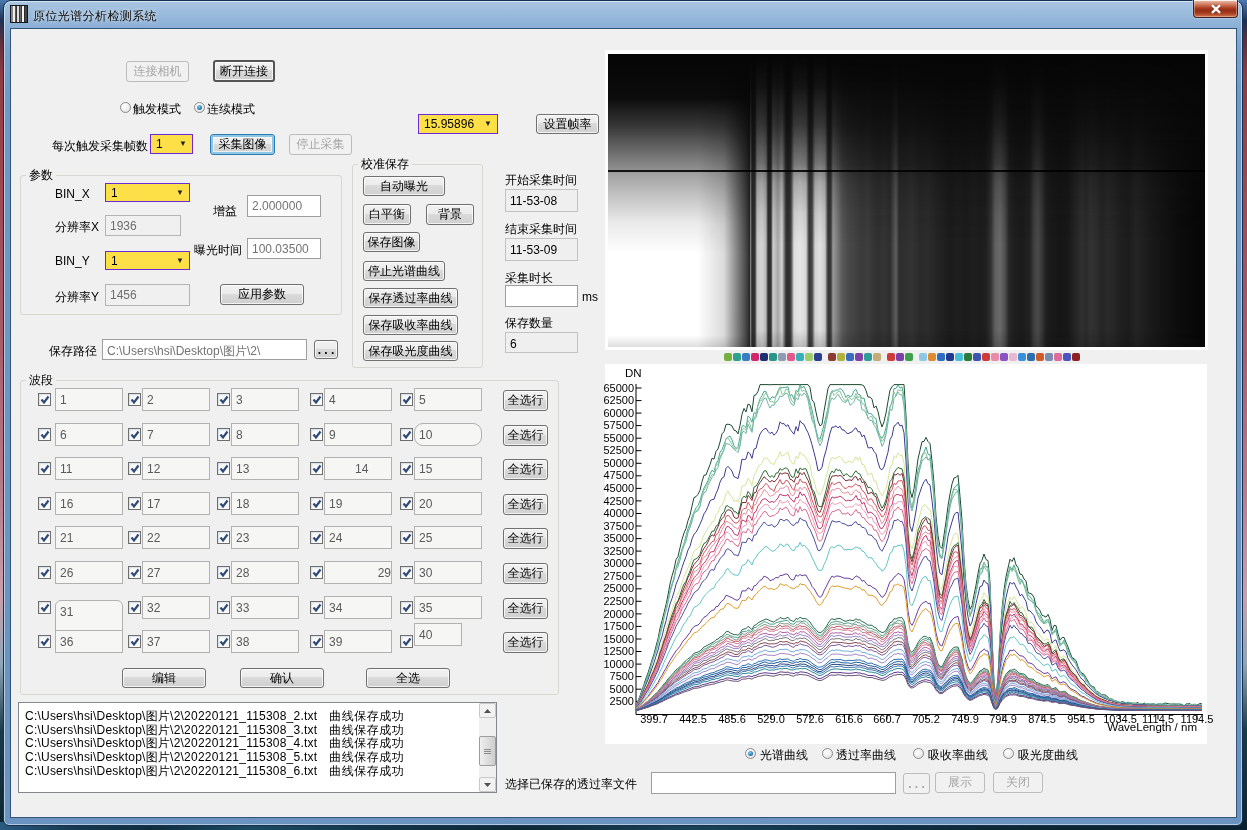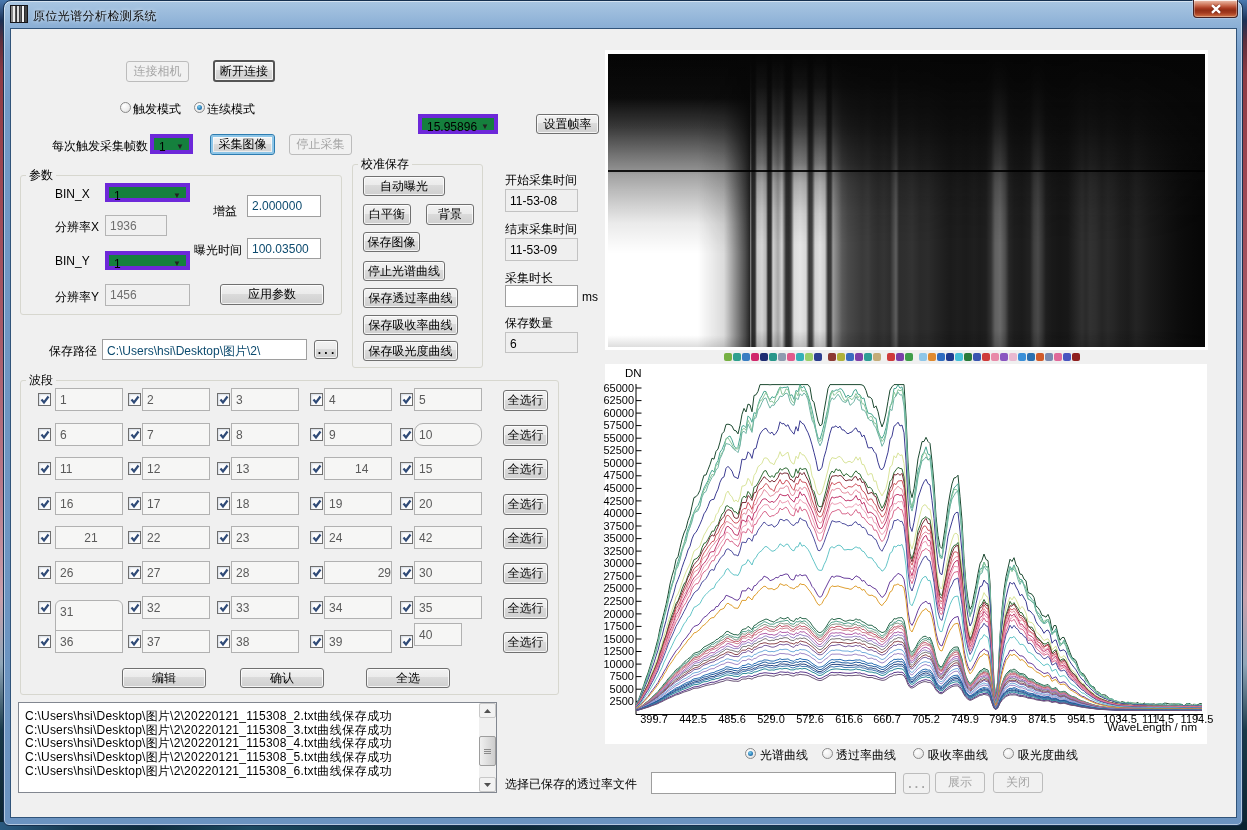--- a/index.html
+++ b/index.html
@@ -18,39 +18,39 @@
  border:1px solid #432225;border-top:none;box-shadow:inset 0 1px 0 rgba(255,255,255,.7),inset 0 0 0 1px rgba(255,255,255,.3),0 0 0 1px rgba(190,210,235,.55);
  display:flex;align-items:center;justify-content:center}
 .lb{position:absolute;white-space:nowrap;color:#000}
 .btn{position:absolute;border:1px solid #707070;border-radius:3px;color:#000;
  background:linear-gradient(180deg,#f2f2f2 0%,#ebebeb 45%,#dbdbdb 46%,#cfcfcf 100%);
  box-shadow:inset 0 0 0 1px rgba(255,255,255,.75);
  display:flex;align-items:center;justify-content:center;white-space:nowrap}
 .btn.dis{border-color:#bcbcbc;background:#f1f1f1;box-shadow:none;color:#a5a5a5}
 .btn.defb{border:2px solid #555;box-shadow:inset 0 0 0 1px rgba(255,255,255,.75)}
 .btn.focb{border:1px solid #2d7cb0;box-shadow:inset 0 0 0 2px #8ec6e8,inset 0 0 0 3px rgba(255,255,255,.6)}
-.edit{position:absolute;background:#fff;border:1px solid #9e9e9e;color:#0c4a6e;
+.edit{position:absolute;background:#fff;border:1px solid #9e9e9e;color:#737373;
  padding:3px 0 0 4px;white-space:nowrap;overflow:hidden}
 .gedit{background:#f0f0f0;border-color:#b4b4b4;color:#6e6e6e}
 .gedit2{background:#efefef;border-color:#c2c2c2;color:#000;padding-top:4px}
 .bedit{background:#f6f6f5;border-color:#b1b1b1;color:#5a5a5a;padding-top:4px}
-.combo{position:absolute;background:#15803d;border:4px solid #6d28d9;color:#000}
+.combo{position:absolute;background:#fde047;border:1px solid #6d28d9;color:#000}
 .ct{position:absolute;left:5px;top:2px;font-size:12px}
 .ca{position:absolute;right:5px;top:4px;font-size:8px;color:#222}
 .radio{position:absolute;width:11px;height:11px;border-radius:50%;border:1px solid #8a8a8a;
  background:radial-gradient(circle at 35% 30%,#fff 0%,#ededed 60%,#d5d5d5 100%)}
 .rdot{position:absolute;left:2px;top:2px;width:5px;height:5px;border-radius:50%;
  background:radial-gradient(circle at 40% 35%,#7fd3f2 0%,#2f7fb8 55%,#1b5e93 100%)}
 .cb{position:absolute;width:13px;height:13px;border:1px solid #6e6e6e;background:#fdfdfd;
  box-shadow:inset 1px 1px 2px rgba(90,120,160,.25)}
 .grp{position:absolute;border:1px solid #d7d7cf;border-radius:3px;color:#000}
 .grp legend{margin-left:5px;padding:0 3px;font-size:12px}
 .listbox{position:absolute;background:#fff;border:1px solid #828790;padding:7px 0 0 6px}
 .ll{height:13.7px;line-height:13.5px;white-space:nowrap;font-size:12px;color:#000;letter-spacing:.22px}
-.ll .ok{letter-spacing:.5px}
+.ll .ok{margin-left:12px;letter-spacing:.5px}
 #sbar{left:479px;top:703px;width:17px;height:89px;background:#f0f0f0}
 .sbtn{position:absolute;left:0;width:17px;height:15px;background:#f2f2f2;
  border:1px solid #c8c8c8;border-radius:2px;display:flex;align-items:center;justify-content:center}
 .sthumb{position:absolute;left:0;top:33px;width:17px;height:30px;background:linear-gradient(90deg,#f0f0f0,#cdcdcd);
  border:1px solid #9d9d9d;border-radius:2px;display:flex;align-items:center;justify-content:center;flex-direction:column;gap:2px}
 .sthumb span{display:block;width:7px;height:1px;background:#8a8a8a;box-shadow:0 2px 0 #8a8a8a,0 -2px 0 #8a8a8a}
 #picframe{left:605px;top:50px;width:603px;height:300px;background:#fff}
 #specimg{left:608px;top:54px;width:597px;height:293px;background:linear-gradient(180deg,#060606,#0a0a0a 40%,#0e0e0e 70%,#0a0a0a);overflow:hidden}
 #specimg .blob{position:absolute;left:0;top:0;width:145px;height:100%;
  background:linear-gradient(180deg,rgba(255,255,255,0) 0%,rgba(255,255,255,.02) 15%,rgba(255,255,255,.20) 25%,rgba(255,255,255,.42) 34%,rgba(255,255,255,.55) 39.5%,rgba(255,255,255,.62) 41%,rgba(255,255,255,.75) 48%,rgba(255,255,255,.92) 58%,rgba(255,255,255,1) 68%,#fff 96%,#dedede 100%);
@@ -118,31 +118,31 @@
     <legend>参数</legend>
   </fieldset>
 <div class="lb" style="left:55px;top:187px;">BIN_X</div>
 <div class="combo" style="left:105px;top:183px;width:85px;height:19px">
     <span class="ct">1</span>
     <span class="ca">▼</span>
   </div>
 <div class="lb" style="left:213px;top:203px;">增益</div>
 <div class="edit" style="left:247px;top:195px;width:74px;height:22px;">2.000000</div>
 <div class="lb" style="left:55px;top:219px;">分辨率X</div>
-<div class="edit gedit" style="left:105px;top:215px;width:62px;height:21px;">1936</div>
+<div class="edit gedit" style="left:105px;top:215px;width:76px;height:21px;">1936</div>
 <div class="lb" style="left:55px;top:254px;">BIN_Y</div>
 <div class="combo" style="left:105px;top:251px;width:85px;height:19px">
     <span class="ct">1</span>
     <span class="ca">▼</span>
   </div>
 <div class="lb" style="left:194px;top:242px;">曝光时间</div>
 <div class="edit" style="left:247px;top:238px;width:74px;height:21px;">100.03500</div>
 <div class="lb" style="left:55px;top:289px;">分辨率Y</div>
 <div class="edit gedit" style="left:105px;top:284px;width:85px;height:22px;">1456</div>
-<div class="btn" style="left:220px;top:284px;width:104px;height:21px;">
+<div class="btn" style="left:220px;top:284px;width:84px;height:21px;">
     <span>应用参数</span>
   </div>
 <fieldset class="grp" style="left:352px;top:156px;width:131px;height:212px">
     <legend>校准保存</legend>
   </fieldset>
 <div class="btn" style="left:363px;top:176px;width:82px;height:20px;">
     <span>自动曝光</span>
   </div>
 <div class="btn" style="left:363px;top:204px;width:48px;height:21px;">
     <span>白平衡</span>
@@ -270,37 +270,37 @@
 <span class="cb" style="left:400px;top:496.8px"><svg width="12" height="12" viewBox="0 0 12 12">
       <path d="M2.5 5.5 L5 8.5 L9.5 2.5" stroke="#2f4a77" stroke-width="2.2" fill="none"></path>
     </svg></span>
 <div class="edit bedit" style="left:414px;top:491.8px;width:68px;height:23px;">20</div>
 <div class="btn" style="left:503px;top:493.8px;width:45px;height:21px;">
     <span>全选行</span>
   </div>
 <span class="cb" style="left:38px;top:531.4px"><svg width="12" height="12" viewBox="0 0 12 12">
       <path d="M2.5 5.5 L5 8.5 L9.5 2.5" stroke="#2f4a77" stroke-width="2.2" fill="none"></path>
     </svg></span>
-<div class="edit bedit" style="left:55px;top:526.4px;width:68px;height:23px;text-align:center;">21</div>
+<div class="edit bedit" style="left:55px;top:526.4px;width:68px;height:23px;">21</div>
 <span class="cb" style="left:128px;top:531.4px"><svg width="12" height="12" viewBox="0 0 12 12">
       <path d="M2.5 5.5 L5 8.5 L9.5 2.5" stroke="#2f4a77" stroke-width="2.2" fill="none"></path>
     </svg></span>
 <div class="edit bedit" style="left:142px;top:526.4px;width:68px;height:23px;">22</div>
 <span class="cb" style="left:217px;top:531.4px"><svg width="12" height="12" viewBox="0 0 12 12">
       <path d="M2.5 5.5 L5 8.5 L9.5 2.5" stroke="#2f4a77" stroke-width="2.2" fill="none"></path>
     </svg></span>
 <div class="edit bedit" style="left:231px;top:526.4px;width:68px;height:23px;">23</div>
 <span class="cb" style="left:310px;top:531.4px"><svg width="12" height="12" viewBox="0 0 12 12">
       <path d="M2.5 5.5 L5 8.5 L9.5 2.5" stroke="#2f4a77" stroke-width="2.2" fill="none"></path>
     </svg></span>
 <div class="edit bedit" style="left:324px;top:526.4px;width:68px;height:23px;">24</div>
 <span class="cb" style="left:400px;top:531.4px"><svg width="12" height="12" viewBox="0 0 12 12">
       <path d="M2.5 5.5 L5 8.5 L9.5 2.5" stroke="#2f4a77" stroke-width="2.2" fill="none"></path>
     </svg></span>
-<div class="edit bedit" style="left:414px;top:526.4px;width:68px;height:23px;">42</div>
+<div class="edit bedit" style="left:414px;top:526.4px;width:68px;height:23px;">25</div>
 <div class="btn" style="left:503px;top:528.4px;width:45px;height:21px;">
     <span>全选行</span>
   </div>
 <span class="cb" style="left:38px;top:566.0px"><svg width="12" height="12" viewBox="0 0 12 12">
       <path d="M2.5 5.5 L5 8.5 L9.5 2.5" stroke="#2f4a77" stroke-width="2.2" fill="none"></path>
     </svg></span>
 <div class="edit bedit" style="left:55px;top:561.0px;width:68px;height:23px;">26</div>
 <span class="cb" style="left:128px;top:566.0px"><svg width="12" height="12" viewBox="0 0 12 12">
       <path d="M2.5 5.5 L5 8.5 L9.5 2.5" stroke="#2f4a77" stroke-width="2.2" fill="none"></path>
     </svg></span>

